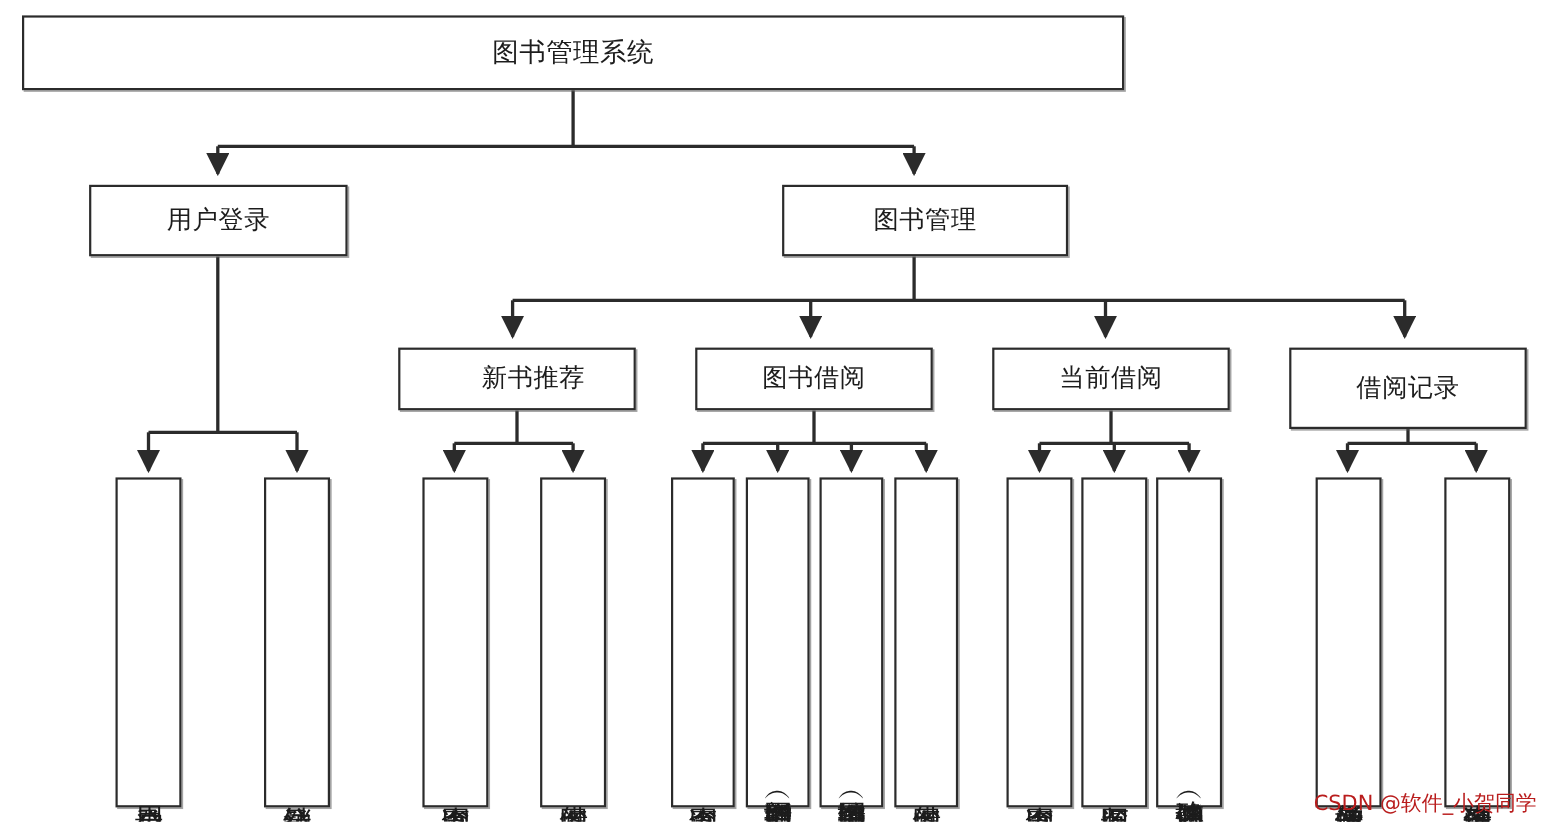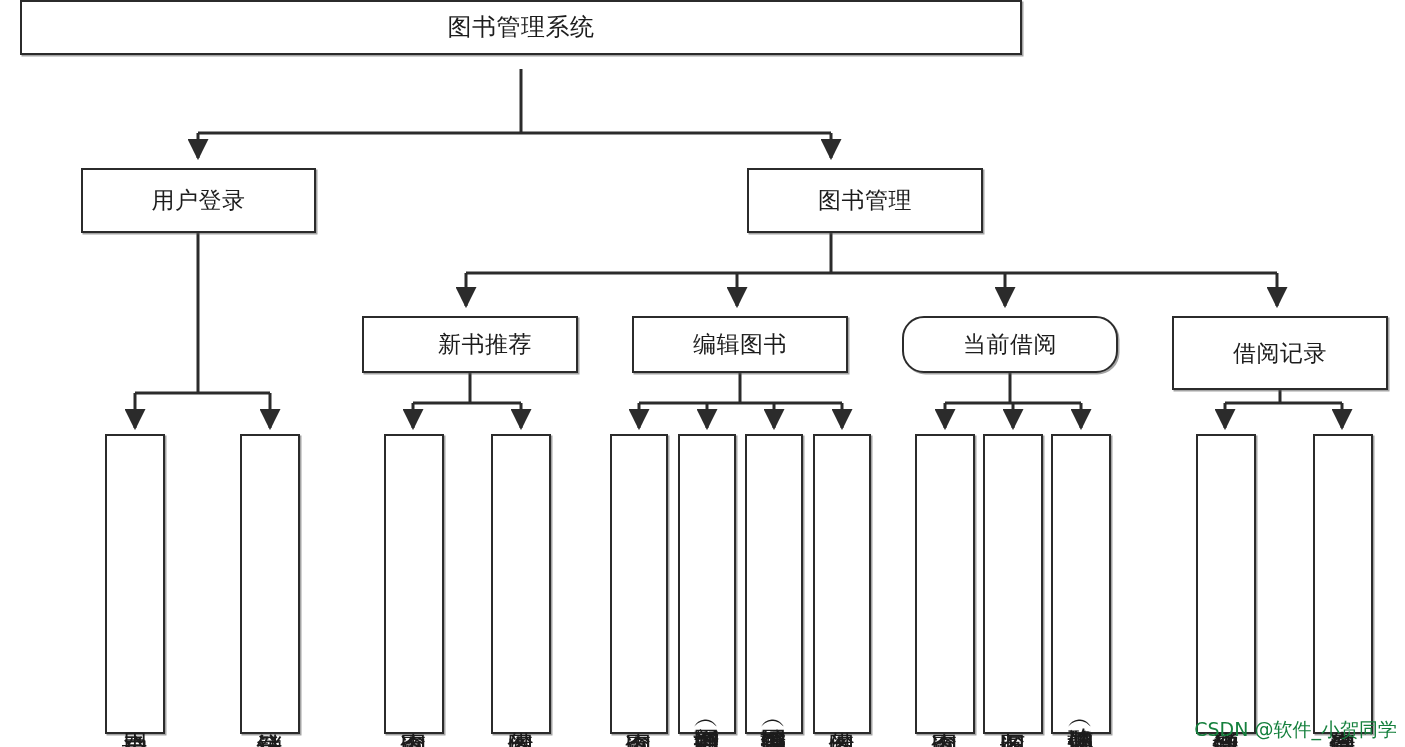--- a/index.html
+++ b/index.html
@@ -61,21 +61,21 @@
     font-size: 26px;
     line-height: 1.08;
     letter-spacing: 1px;
     white-space: nowrap;
   }
   .watermark {
     position: absolute;
     right: 8px;
     bottom: 4px;
     font-size: 19px;
-    color: #15803d;
+    color: #b91c1c;
     z-index: 3;
     white-space: nowrap;
     font-family: "DejaVu Sans", "Liberation Sans", sans-serif;
   }
 </style>
 </head>
 <body>
 
 <div id="canvas">
 
@@ -122,38 +122,38 @@
       <path d="M 1013 403 L 1013 428" marker-end="url(#arrow)"></path>
       <path d="M 1081 403 L 1081 428" marker-end="url(#arrow)"></path>
 
       <path d="M 1280 373 L 1280 403"></path>
       <path d="M 1225 403 L 1342 403"></path>
       <path d="M 1225 403 L 1225 428" marker-end="url(#arrow)"></path>
       <path d="M 1342 403 L 1342 428" marker-end="url(#arrow)"></path>
     </g>
   </svg>
 
-  <div class="node h root" style="left:20px; top:0; width:1002px; height:55px;">
+  <div class="node h root" style="left:20px; top:14px; width:1002px; height:68px;">
     <span class="label">图书管理系统</span>
   </div>
 
   <div class="node h" style="left:81px; top:168px; width:235px; height:65px;">
     <span class="label">用户登录</span>
   </div>
-  <div class="node h" style="left:711px; top:168px; width:236px; height:65px;margin-left:36px;">
+  <div class="node h" style="left:711px; top:168px; width:260px; height:65px;">
     <span class="label">图书管理</span>
   </div>
 
   <div class="node h" style="left:362px; top:316px; width:216px; height:57px;padding-left:30px;">
     <span class="label">新书推荐</span>
   </div>
   <div class="node h" style="left:632px; top:316px; width:216px; height:57px;">
-    <span class="label">编辑图书</span>
-  </div>
-  <div class="node h" style="left:902px; top:316px; width:216px; height:57px;border-radius:22px;">
+    <span class="label">图书借阅</span>
+  </div>
+  <div class="node h" style="left:902px; top:316px; width:216px; height:57px;">
     <span class="label">当前借阅</span>
   </div>
   <div class="node h" style="left:1172px; top:316px; width:216px; height:74px;">
     <span class="label">借阅记录</span>
   </div>
 
   <div class="node v" style="left:105px; top:434px; width:60px; height:300px;">
     <span class="label">用户登录</span>
   </div>
   <div class="node v" style="left:240px; top:434px; width:60px; height:300px;">

